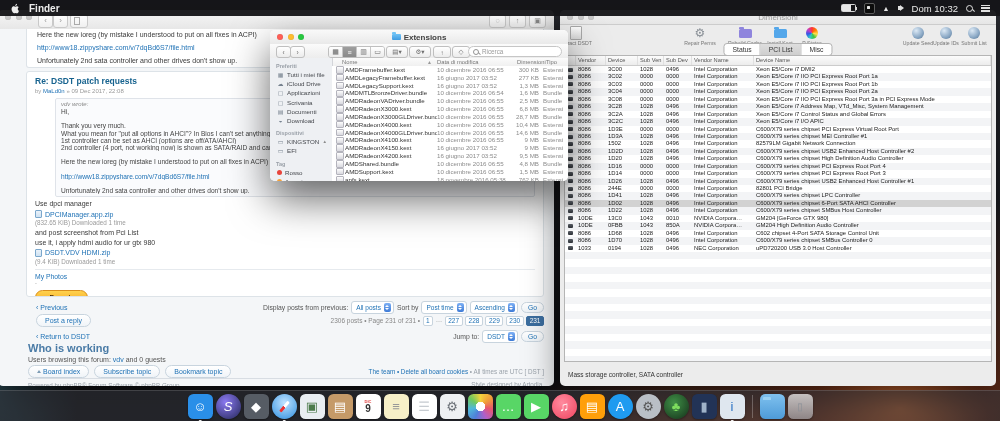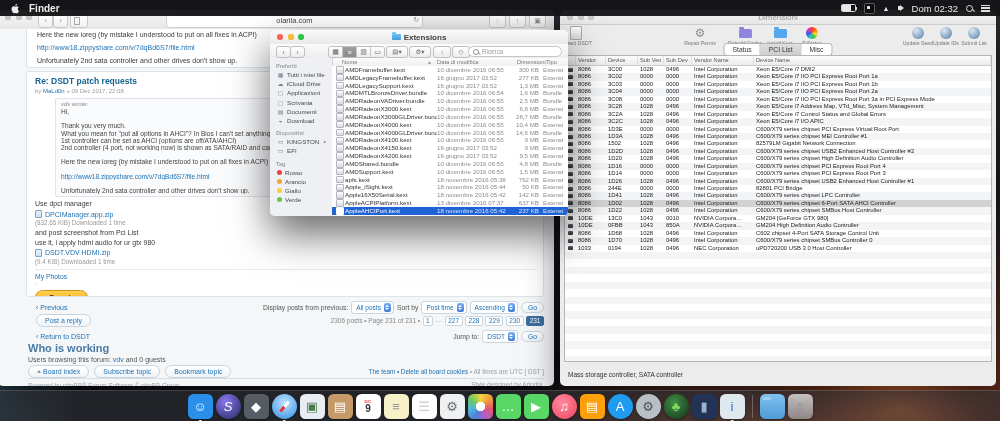--- a/index.html
+++ b/index.html
@@ -90,21 +90,21 @@
   .pgline{display:flex;align-items:center;gap:2.5px;font-size:6.5px;color:#888}
   .pg{border:1px solid #c8d4de;color:#2173b6;padding:0 2.5px;border-radius:2px;background:#fff;line-height:8px}
   .pg.cur{background:#3c6e9f;border-color:#3c6e9f;color:#fff}
   .pgell{color:#999}
   .who{position:absolute;left:30px;font-size:11px;font-weight:bold;color:#4a7ba6}
   .users{position:absolute;left:30px;font-size:7px;color:#555}
   .pillrow{position:absolute;left:30px;display:flex;gap:5px}
   .footdiv{position:absolute;left:30px;right:10px;border-top:1px solid #d8dde3}
   .ftext{position:absolute;font-size:6.3px;color:#9aa2aa;white-space:nowrap}
   
-  #finder{left:270px;top:30px;width:298px;height:186px;z-index:30;background:#fff;box-shadow:0 18px 40px rgba(0,0,0,.6)}
+  #finder{left:270px;top:30px;width:298px;height:151px;z-index:30;background:#fff;box-shadow:0 18px 40px rgba(0,0,0,.6)}
   .fi-tbar{position:relative;height:14px;background:linear-gradient(#f9f9f9,#e9e9e9);border-bottom:1px solid #c4c4c4;border-radius:5px 5px 0 0;
     display:flex;align-items:center;justify-content:center;font-size:8px;color:#3f3f3f;font-weight:bold;gap:3px}
   .minifold{width:9px;height:6.5px;background:linear-gradient(#6fc2f5,#3f9be0);border-radius:1px;position:relative}
   .minifold::before{content:"";position:absolute;top:-1.5px;left:0;width:4px;height:1.5px;background:#6fc2f5;border-radius:1px 1px 0 0}
   .fi-toolbar{position:absolute;top:14px;left:0;right:0;height:14px;background:linear-gradient(#fbfbfb,#ededed);border-bottom:1px solid #cfcfcf}
   .tbtn{position:absolute;top:2px;height:10px;border:1px solid #bfbfbf;border-radius:3px;background:linear-gradient(#fff,#ececec);
     color:#6e6e6e;font-size:6.5px;display:flex;align-items:center;justify-content:center}
   .vgroup{position:absolute;top:2px;left:58px;display:flex;border:1px solid #bfbfbf;border-radius:3px;overflow:hidden;height:10px}
   .vcell{width:13px;font-size:7px;color:#666;background:linear-gradient(#fff,#ececec);border-left:1px solid #c6c6c6;
     display:flex;align-items:center;justify-content:center}
@@ -200,44 +200,40 @@
     </span>
     <span class="mname">Finder</span>
     <span class="mright">
       <span class="batt"></span>
       <span class="inputsrc"></span>
       <span class="ejct">▲</span>
       <span class="vol">
           <i class="vbox"></i>
           <i class="vcone"></i>
         </span>
-      <span class="clock">Dom 02:32</span>
+      <span class="clock">Dom 10:32</span>
       <span class="mag"></span>
       <span class="mlist">
           <i></i>
           <i></i>
           <i></i>
         </span>
     </span>
   </div>
 
   <div class="win" id="safari">
     <div class="sf-tbar">
       <span class="lights">
         <i class="lt gray"></i>
         <i class="lt gray"></i>
         <i class="lt gray"></i>
       </span>
       <span class="navbtn" style="left:40px">‹</span>
       <span class="navbtn" style="left:55px">›</span>
       <span class="sbbtn"></span>
-      <span class="urlfield">
-        <span>olarila.com</span>
-        <span class="reload">↻</span>
-      </span>
       <span class="sf-right">
         <span class="rb">◌</span>
         <span class="rb">↑</span>
         <span class="rb">▣</span>
       </span>
     </div>
     <div class="sf-content">
       <div class="prevpanel">
         <span class="fragline" style="top:2px">Here the new ioreg (by mistake I understood to put on all fixes in ACPI)</span>
         <span class="fragline link" style="top:15px">http://www18.zippyshare.com/v/7dqBd6S7/file.html</span>

